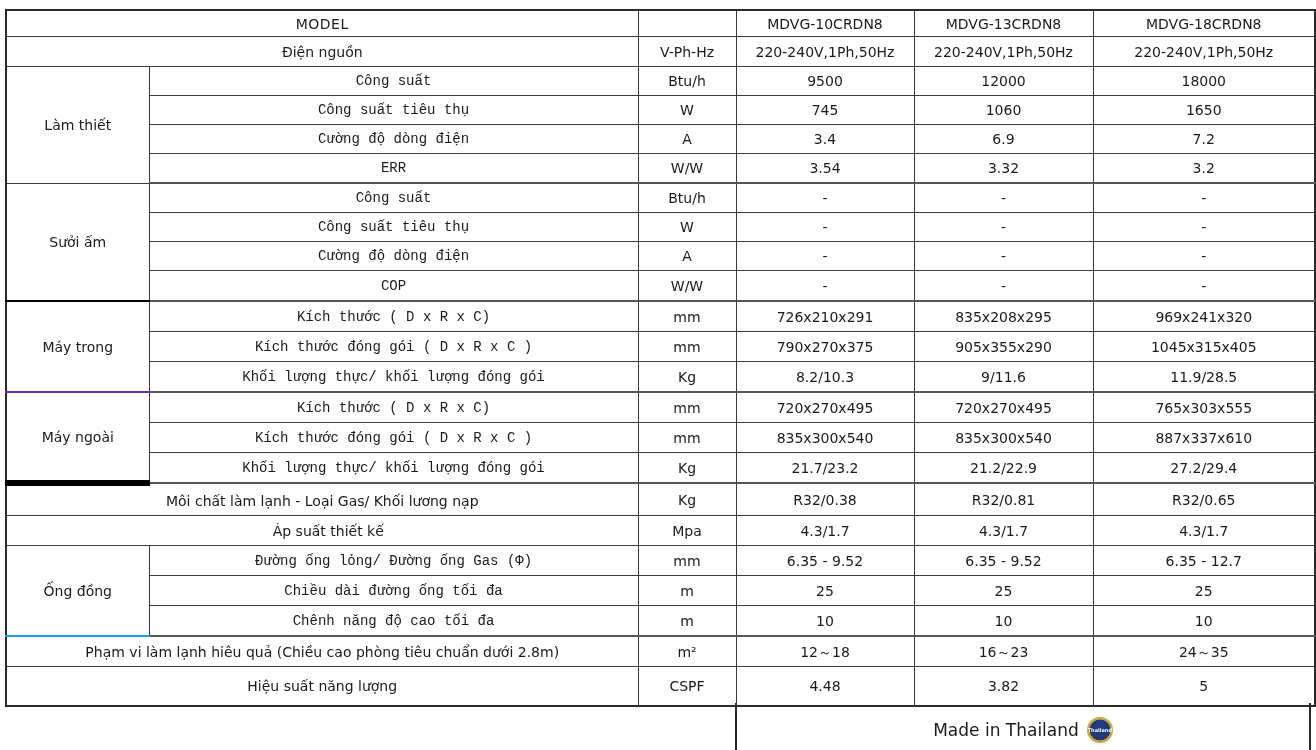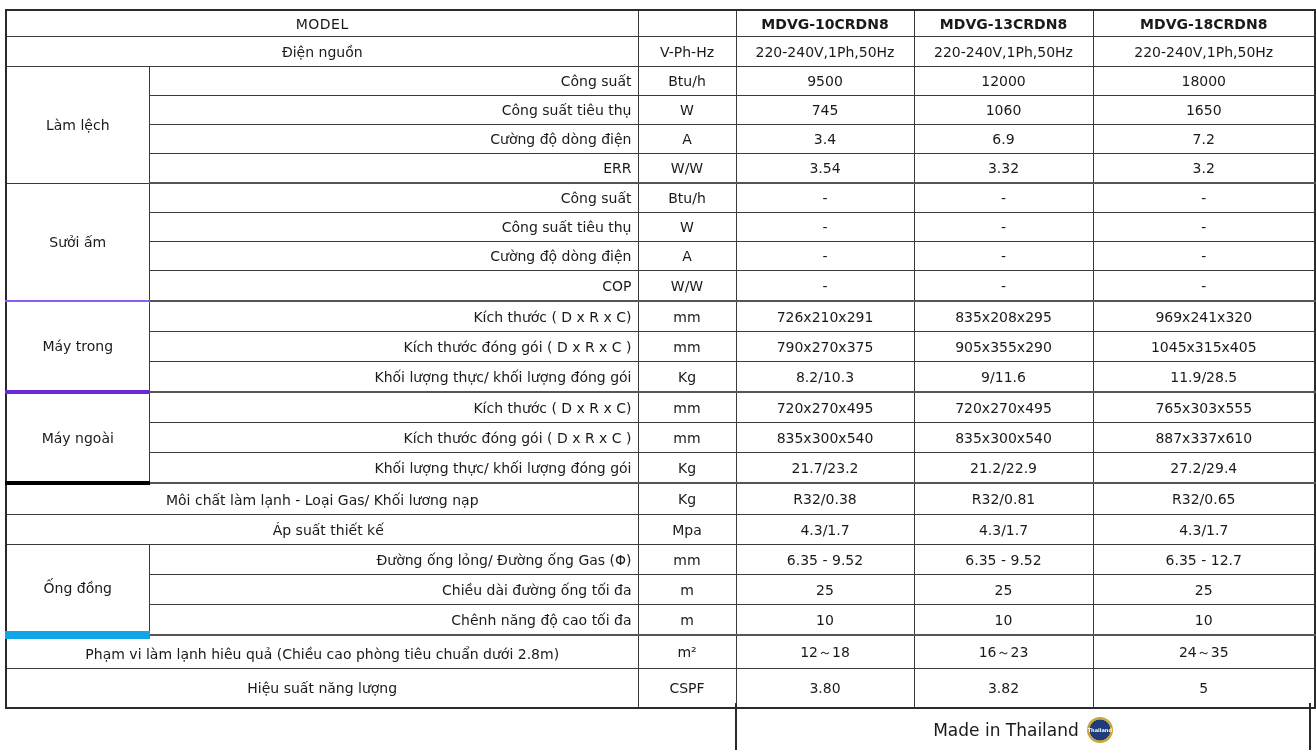--- a/index.html
+++ b/index.html
@@ -3,23 +3,23 @@
 <meta charset="utf-8">
 <style>
   html, body { margin:0; padding:0; background:#ffffff; }
   body { width:1316px; height:750px; position:relative; overflow:hidden;
          font-family:"DejaVu Sans", sans-serif; color:#1a1a1a; }
   table.spec { position:absolute; left:5px; top:9px; border-collapse:collapse;
                width:1309px; table-layout:fixed; border:2px solid #2a2a2a; }
   table.spec td { border:1px solid #3a3a3a; padding:0 6px; font-size:14px;
                   height:28px; line-height:16px; white-space:nowrap; overflow:hidden; }
   td.c { text-align:center; }
-  td.l { text-align:right; padding-left:8px; }
+  td.l { text-align:center; padding-left:8px;font-family:Liberation Mono, monospace; }
   td.grp { text-align:center; font-size:17px; }
-  td.model { font-weight:bold; font-size:13px; text-align:center; }
+  td.model { font-weight:normal; font-size:13px; text-align:center; }
   td.head { font-size:17px; text-align:center; letter-spacing:0.5px;margin-top:32px; }
   tr.h25 td { height:25px; }
   tr.h30 td { height:29px; }
   tr.h38 td { height:38px; }
   tr.sep td { border-bottom:2px solid #555; }
   .footer { position:absolute; left:735px; top:703px; width:576px; height:55px;
             border:2px solid #2a2a2a; border-top:none; box-sizing:border-box;
             display:flex; align-items:center; justify-content:center; font-size:17px; }
   .badge { display:inline-block; width:26px; height:26px; border-radius:50%;
            margin-left:8px; background:radial-gradient(circle at 50% 50%, #1f3d7a 0 55%, #c9a440 58% 72%, #8a6a1f 75% 100%);
@@ -48,21 +48,21 @@
   </tr>
   <tr class="h30">
     <td class="c" colspan="2">Điện nguồn</td>
     <td class="c">V-Ph-Hz</td>
     <td class="c">220-240V,1Ph,50Hz</td>
     <td class="c">220-240V,1Ph,50Hz</td>
     <td class="c">220-240V,1Ph,50Hz</td>
   </tr>
 
   <tr>
-    <td class="grp" rowspan="4">Làm lệch</td>
+    <td class="grp" rowspan="4">Làm thiết</td>
     <td class="l">Công suất</td>
     <td class="c">Btu/h</td>
     <td class="c">9500</td>
     <td class="c">12000</td>
     <td class="c">18000</td>
   </tr>
   <tr>
     <td class="l">Công suất tiêu thụ</td>
     <td class="c">W</td>
     <td class="c">745</td>
@@ -78,21 +78,21 @@
   </tr>
   <tr class="sep">
     <td class="l">ERR</td>
     <td class="c">W/W</td>
     <td class="c">3.54</td>
     <td class="c">3.32</td>
     <td class="c">3.2</td>
   </tr>
 
   <tr>
-    <td class="grp" rowspan="4" style="border-bottom:2px solid #8b5cf6">Sưởi ấm</td>
+    <td class="grp" rowspan="4" style="border-bottom:2px solid #000000">Sưởi ấm</td>
     <td class="l">Công suất</td>
     <td class="c">Btu/h</td>
     <td class="c">-</td>
     <td class="c">-</td>
     <td class="c">-</td>
   </tr>
   <tr>
     <td class="l">Công suất tiêu thụ</td>
     <td class="c">W</td>
     <td class="c">-</td>
@@ -108,21 +108,21 @@
   </tr>
   <tr class="sep h30">
     <td class="l">COP</td>
     <td class="c">W/W</td>
     <td class="c">-</td>
     <td class="c">-</td>
     <td class="c">-</td>
   </tr>
 
   <tr class="h30">
-    <td class="grp" rowspan="3" style="border-bottom:4px solid #6d28d9">Máy trong</td>
+    <td class="grp" rowspan="3" style="border-bottom:2px solid #6d28d9">Máy trong</td>
     <td class="l">Kích thước ( D x R x C)</td>
     <td class="c">mm</td>
     <td class="c">726x210x291</td>
     <td class="c">835x208x295</td>
     <td class="c">969x241x320</td>
   </tr>
   <tr class="h30">
     <td class="l">Kích thước đóng gói ( D x R x C )</td>
     <td class="c">mm</td>
     <td class="c">790x270x375</td>
@@ -131,21 +131,21 @@
   </tr>
   <tr class="sep h30">
     <td class="l">Khối lượng thực/ khối lượng đóng gói</td>
     <td class="c">Kg</td>
     <td class="c">8.2/10.3</td>
     <td class="c">9/11.6</td>
     <td class="c">11.9/28.5</td>
   </tr>
 
   <tr class="h30">
-    <td class="grp" rowspan="3" style="border-bottom:4px solid #000000">Máy ngoài</td>
+    <td class="grp" rowspan="3" style="border-bottom:6px solid #000000">Máy ngoài</td>
     <td class="l">Kích thước ( D x R x C)</td>
     <td class="c">mm</td>
     <td class="c">720x270x495</td>
     <td class="c">720x270x495</td>
     <td class="c">765x303x555</td>
   </tr>
   <tr class="h30">
     <td class="l">Kích thước đóng gói ( D x R x C )</td>
     <td class="c">mm</td>
     <td class="c">835x300x540</td>
@@ -170,21 +170,21 @@
 
   <tr class="h30">
     <td class="c" colspan="2" style="padding-left:18px">Áp suất thiết kế</td>
     <td class="c">Mpa</td>
     <td class="c">4.3/1.7</td>
     <td class="c">4.3/1.7</td>
     <td class="c">4.3/1.7</td>
   </tr>
 
   <tr class="h30">
-    <td class="grp" rowspan="3" style="border-bottom:8px solid #0ea5e9">Ống đồng</td>
+    <td class="grp" rowspan="3" style="border-bottom:2px solid #0ea5e9">Ống đồng</td>
     <td class="l">Đường ống lỏng/ Đường ống Gas (Φ)</td>
     <td class="c">mm</td>
     <td class="c">6.35 - 9.52</td>
     <td class="c">6.35 - 9.52</td>
     <td class="c">6.35 - 12.7</td>
   </tr>
   <tr class="h30">
     <td class="l">Chiều dài đường ống tối đa</td>
     <td class="c">m</td>
     <td class="c">25</td>
@@ -203,21 +203,21 @@
     <td class="c" colspan="2">Phạm vi làm lạnh hiêu quả (Chiều cao phòng tiêu chuẩn dưới 2.8m)</td>
     <td class="c">m²</td>
     <td class="c">12～18</td>
     <td class="c">16～23</td>
     <td class="c">24～35</td>
   </tr>
 
   <tr class="h38">
     <td class="c" colspan="2">Hiệu suất năng lượng</td>
     <td class="c">CSPF</td>
-    <td class="c">3.80</td>
+    <td class="c">4.48</td>
     <td class="c">3.82</td>
     <td class="c">5</td>
   </tr>
 </tbody>
   </table>
 
 <div class="footer">
   <span>Made in Thailand</span>
   <span class="badge">Thailand</span>
 </div>

